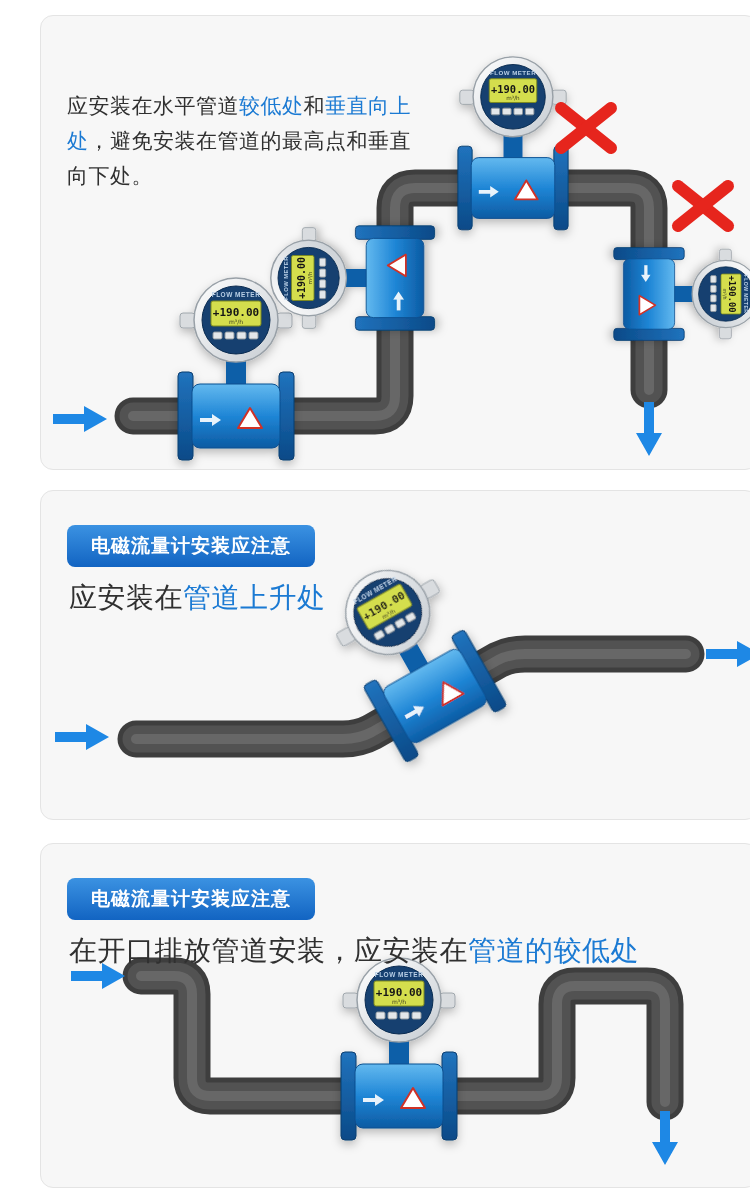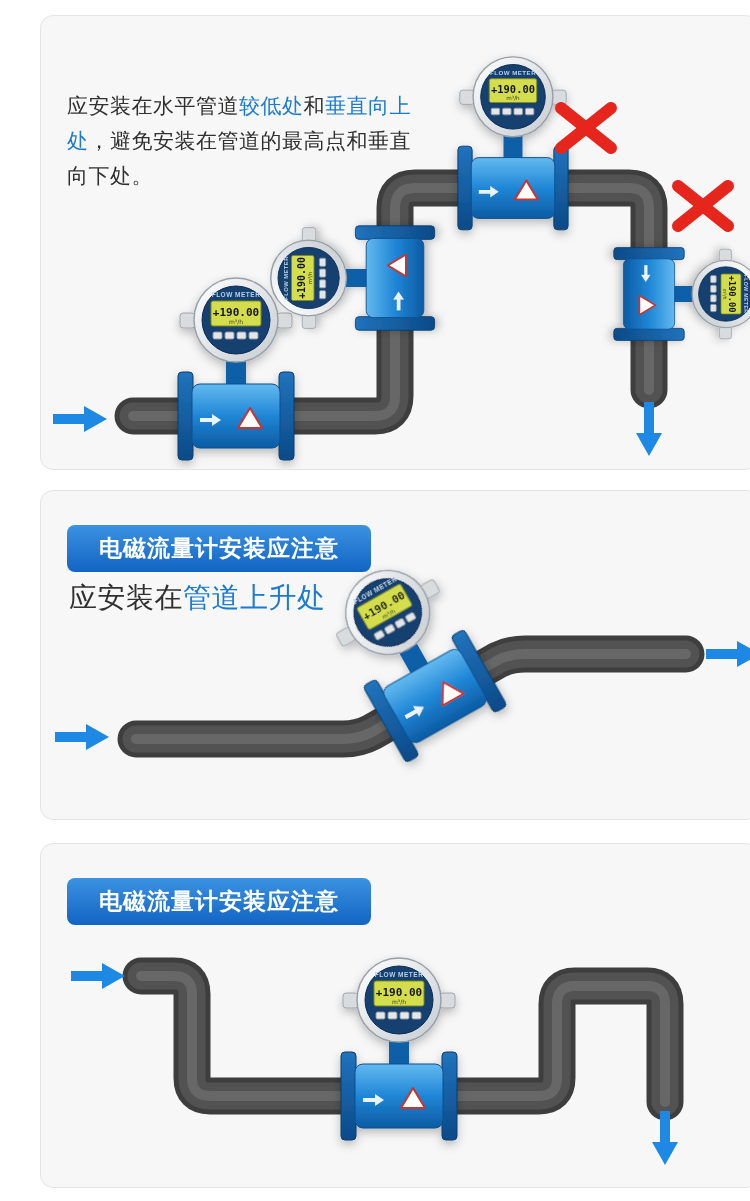--- a/index.html
+++ b/index.html
@@ -21,22 +21,22 @@
     position:absolute; left:26px; top:72px; width:344px;
     font-size:21px; line-height:35px; color:#303030; z-index:2;
     letter-spacing:0.5px;
   }
   .blue { color:#1b7ad3; }
 
   .badge {
     position:absolute; left:26px; top:34px; z-index:2;
     display:inline-block;
     background:linear-gradient(180deg,#3b92e2 0%,#1264c2 100%);
-    color:#ffffff; font-size:23px; font-weight:bold; letter-spacing:1px;
-    padding:8px 32px; border-radius:8px;
+    color:#ffffff; font-size:19px; font-weight:bold; letter-spacing:1px;
+    padding:8px 24px; border-radius:8px;
   }
   .sub-text {
     position:absolute; left:28px; top:88px; z-index:2;
     font-size:28px; color:#303030; letter-spacing:0.5px;
   }
 
   
   .meter-brand {
     font-family:"Liberation Sans",sans-serif; font-size:6.5px; font-weight:bold;
     fill:#b9cfe6; text-anchor:middle; letter-spacing:0.5px;
@@ -151,20 +151,23 @@
         <path class="pipe-hi" d="M 95 248 H 302 Q 318 248 331 241 L 457 169 Q 469 163 484 163 H 645"></path>
       </g>
       <use href="#meter-def" transform="translate(394,205) rotate(-29.5)" filter="url(#soft-shadow)"></use>
       <use href="#arrow-def" transform="translate(40,246)"></use>
       <use href="#arrow-def" transform="translate(691,163)"></use>
     </svg>
   </section>
 
   <section class="panel" id="panel3">
     <div class="badge">电磁流量计安装应注意</div>
+    <div class="sub-text">
+      <span>在开口排放管道安装，应安装在</span><span class="blue">管道的较低处</span>
+    </div>
     <svg class="scene" width="716" height="343" viewBox="0 0 716 343">
       <g>
         <path class="pipe-outer" d="M 100 132 H 133 Q 151 132 151 150 V 234 Q 151 252 169 252 H 498 Q 516 252 516 234 V 160 Q 516 142 534 142 H 606 Q 624 142 624 160 V 258"></path>
         <path class="pipe-mid" d="M 100 132 H 133 Q 151 132 151 150 V 234 Q 151 252 169 252 H 498 Q 516 252 516 234 V 160 Q 516 142 534 142 H 606 Q 624 142 624 160 V 258"></path>
         <path class="pipe-hi" d="M 100 132 H 133 Q 151 132 151 150 V 234 Q 151 252 169 252 H 498 Q 516 252 516 234 V 160 Q 516 142 534 142 H 606 Q 624 142 624 160 V 258"></path>
       </g>
       <use href="#meter-def" transform="translate(358,252)" filter="url(#soft-shadow)"></use>
       <use href="#arrow-def" transform="translate(56,132)"></use>
       <use href="#arrow-def" transform="translate(624,293) rotate(90)"></use>
     </svg>

